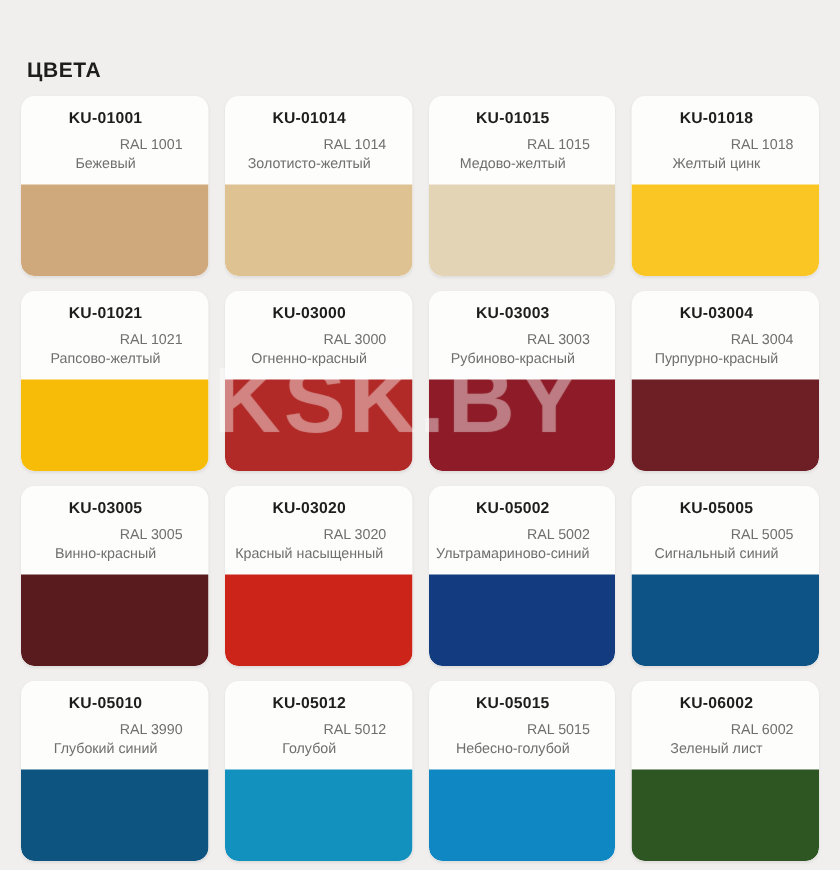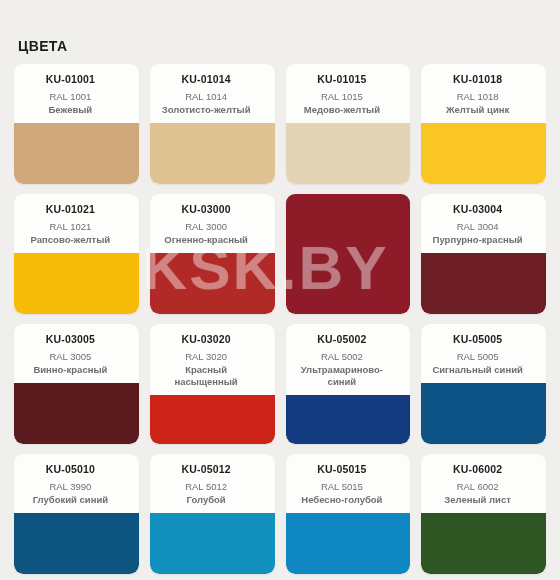--- a/index.html
+++ b/index.html
@@ -70,27 +70,27 @@
     letter-spacing: 0.15px;
     margin-bottom: 5px;
     white-space: nowrap;
   }
 
   .ral {
     display: block;
     font-size: 9.5px;
     color: #6f6f6f;
     margin-bottom: 1px;
+    text-align: right;
   }
 
   .cname {
     display: block;
     font-size: 9.5px;
     color: #6f6f6f;
-    font-weight: bold;
   }
 
   .color-fill {
     flex: 1 1 auto;
     width: 100%;
     border-bottom-left-radius: 9px;
     border-bottom-right-radius: 9px;
     min-height: 12px;
   }
 
@@ -162,20 +162,25 @@
       </div>
       <div class="swatch-card">
         <div class="card-text">
           <span class="code">KU-03000</span>
           <span class="ral">RAL 3000</span>
           <span class="cname">Огненно-красный</span>
         </div>
         <div class="color-fill" style="background: rgb(177, 42, 39);"></div>
       </div>
       <div class="swatch-card">
+        <div class="card-text">
+          <span class="code">KU-03003</span>
+          <span class="ral">RAL 3003</span>
+          <span class="cname">Рубиново-красный</span>
+        </div>
         <div class="color-fill" style="background: rgb(141, 28, 40);"></div>
       </div>
       <div class="swatch-card">
         <div class="card-text">
           <span class="code">KU-03004</span>
           <span class="ral">RAL 3004</span>
           <span class="cname">Пурпурно-красный</span>
         </div>
         <div class="color-fill" style="background: rgb(110, 30, 37);"></div>
       </div>

